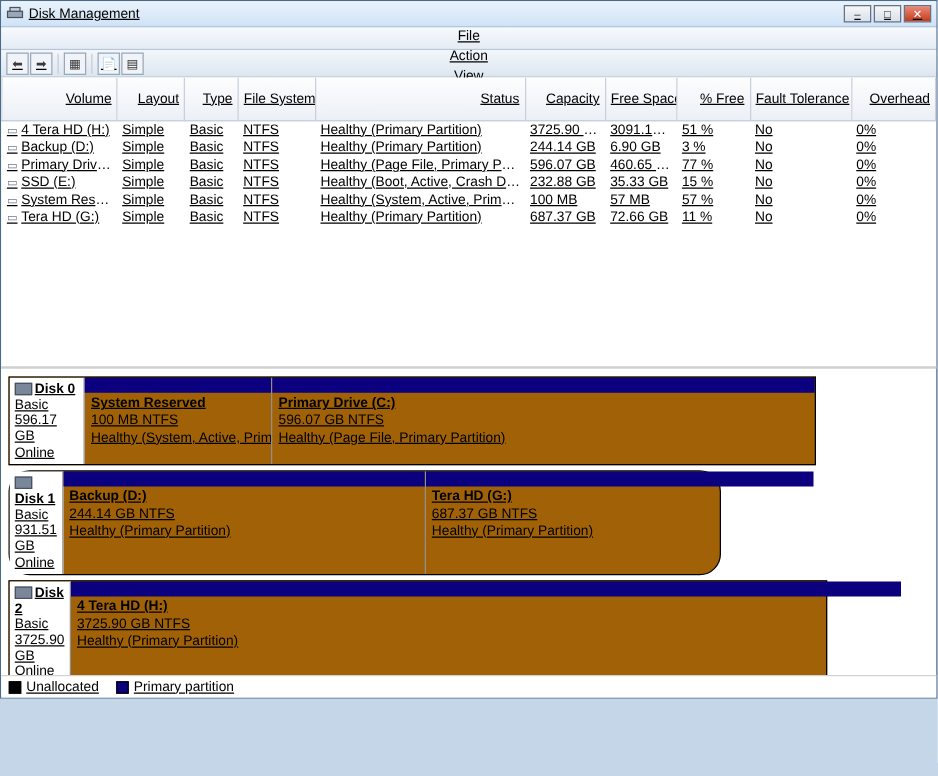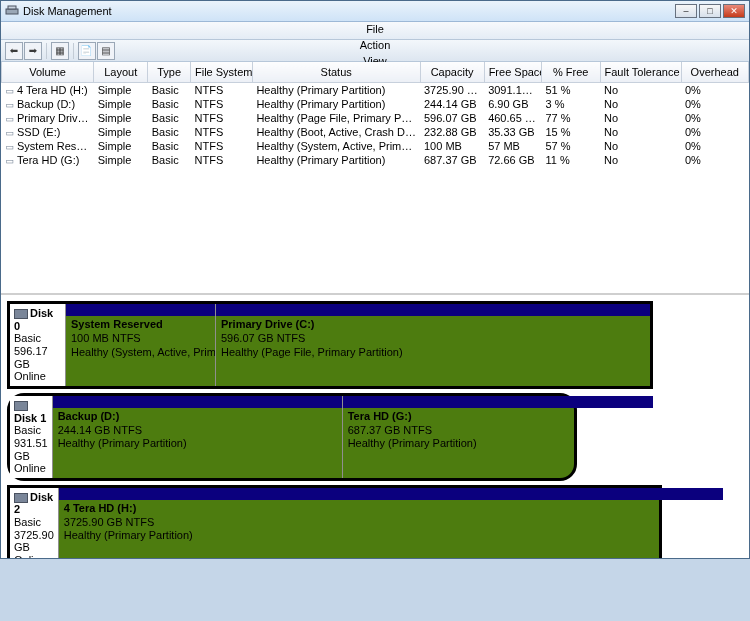--- a/index.html
+++ b/index.html
@@ -1,36 +1,36 @@
 <!DOCTYPE html>
 <html><head>
 <meta charset="utf-8">
 <style>
   * { box-sizing: border-box; margin: 0; padding: 0; font-family: "Segoe UI", Tahoma, sans-serif; font-size: 11px; }
   body { background: #c5d6e8; width: 750px; height: 621px; overflow: hidden; }
-  .window { background: #fff; border: 1px solid #4a6a8a; width: 750px; height: 559px; position: relative; }
+  .window { background: #fff; border: 1px solid #4a6a8a; width: 750px; height: 559px; position: relative; text-decoration: underline; }
   .titlebar { height: 21px; background: linear-gradient(#eaf3fb,#cfe3f7); display: flex; align-items: center; padding: 0 4px; border-bottom: 1px solid #9db8d6; }
   .titlebar .icon { width: 14px; height: 14px; margin-right: 4px; display: inline-block; }
   .title-text { flex: 1; color: #000; }
   .winbtns { display: flex; gap: 2px; }
   .winbtn { width: 22px; height: 14px; border: 1px solid #67717f; background: linear-gradient(#f7f7f7,#d7e0eb); display:flex;align-items:center;justify-content:center; font-size:9px; color:#222;}
   .winbtn.close { background: linear-gradient(#e98a7a,#c53b1b); color:#fff; }
   .menubar { height: 18px; background: linear-gradient(#f7f9fc,#e4ecf5); border-bottom: 1px solid #b7c7d9; display:flex; align-items:center; padding: 0 4px; gap:2px;flex-direction:column;}
   .menuitem { padding: 1px 6px; color:#000; }
   .toolbar { height: 22px; background: linear-gradient(#f3f7fb,#dde6f0); border-bottom:1px solid #b7c7d9; display:flex; align-items:center; padding: 0 4px; gap:1px;}
   .tbtn { width:18px; height:18px; border:1px solid #9aa7b6; background:#f0f3f8; display:flex; align-items:center; justify-content:center; font-size:10px; color:#3a3a3a;}
   .tdiv { width:1px; height:16px; background:#c3ccd6; margin:0 3px;}
   .content { display:flex; flex-direction:column; height: calc(100% - 61px); }
   .gridwrap { flex: 0 0 47%; overflow:auto; border-bottom:2px solid #cfcfcf; background:#fff;}
   table.vol { width:100%; border-collapse: collapse; table-layout:fixed;}
-  table.vol th { text-align:center; font-weight:normal; background: linear-gradient(#fdfdfe,#ecf0f6); border:1px solid #c7d0dc; border-top:none; padding:2px 4px; height:20px; white-space:nowrap; overflow:hidden;}
+  table.vol th { text-align:right; font-weight:normal; background: linear-gradient(#fdfdfe,#ecf0f6); border:1px solid #c7d0dc; border-top:none; padding:2px 4px; height:34px; white-space:nowrap; overflow:hidden;}
   table.vol td { padding:1px 4px; white-space:nowrap; overflow:hidden; text-overflow:ellipsis; height:14px; }
   .vol td:first-child::before { content:"▭"; font-size:9px; color:#6e7d90; margin-right:3px; }
   .panes { flex:1; overflow:auto; background:#fff; padding:2px 6px 2px 6px; }
-  .diskrow { display:flex; border:3px solid #000000; margin:4px 0; background:#4d7c0f;}
+  .diskrow { display:flex; border:1px solid #000000; margin:4px 0; background:#a16207;}
   .disklabel { width:62px; border-right:1px solid #8f8f8f; padding:3px 4px; background:#fff; line-height:1.15;}
   .disklabel .dicon { width:14px; height:10px; display:inline-block; background:#7a8699; border:1px solid #4a5260; margin-right:2px; vertical-align:middle;}
   .disklabel b { font-weight:bold; }
   .partitions { flex:1; display:flex; }
   .part { border-right:1px solid #8f8f8f; display:flex; flex-direction:column; min-width:0;}
   .part:last-child { border-right:none; }
   .partbar { height:12px; background:#0b007e; }
   .partbody { padding:2px 5px; line-height:1.25; white-space:nowrap; overflow:hidden;}
   .partbody b { font-weight:bold; }
   .legend { height:18px; border-top:1px solid #d2d2d2; background:#fff; display:flex; align-items:center; gap:14px; padding:0 6px; font-size:11px;}
@@ -205,15 +205,19 @@
         <div class="diskrow" style="width: 602px;">
           <div class="disklabel"><span class="dicon"></span><b>Disk 3</b><br>Basic<br>232.88 GB<br>Online</div>
           <div class="partitions">
             <div class="part" style="width: 540px;">
               <div class="partbar"></div>
               <div class="partbody"><br>232.88 GB NTFS<br>Healthy (Boot, Active, Crash Dump, Primary Partition)</div>
             </div>
           </div>
         </div>
       </div>
+    <div class="legend">
+      <span><span class="sw black"></span><span>Unallocated</span></span>
+      <span><span class="sw blue"></span><span>Primary partition</span></span>
+    </div>
   </div>
 </div>
 <div class="desktop-footer"></div>
 
 </body></html>

